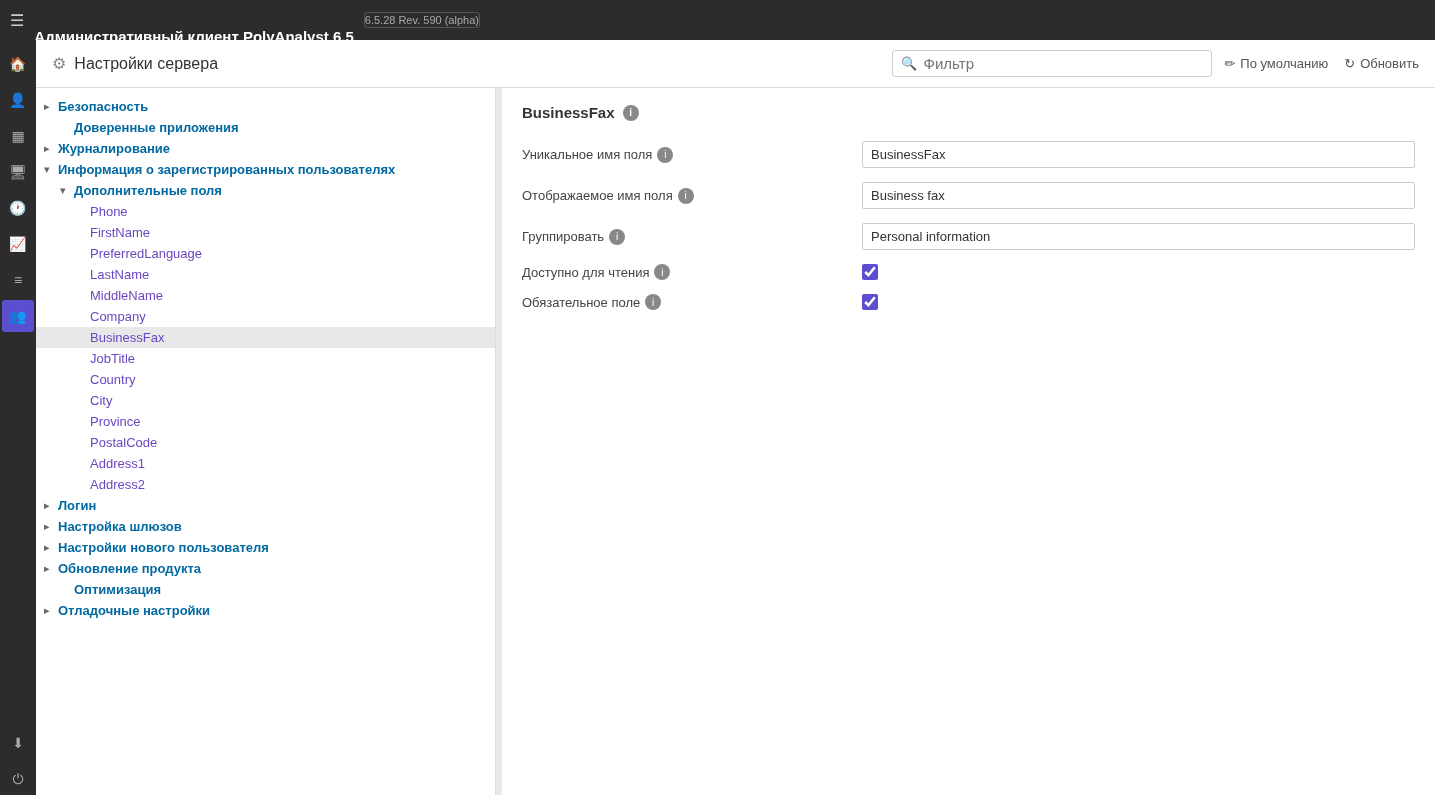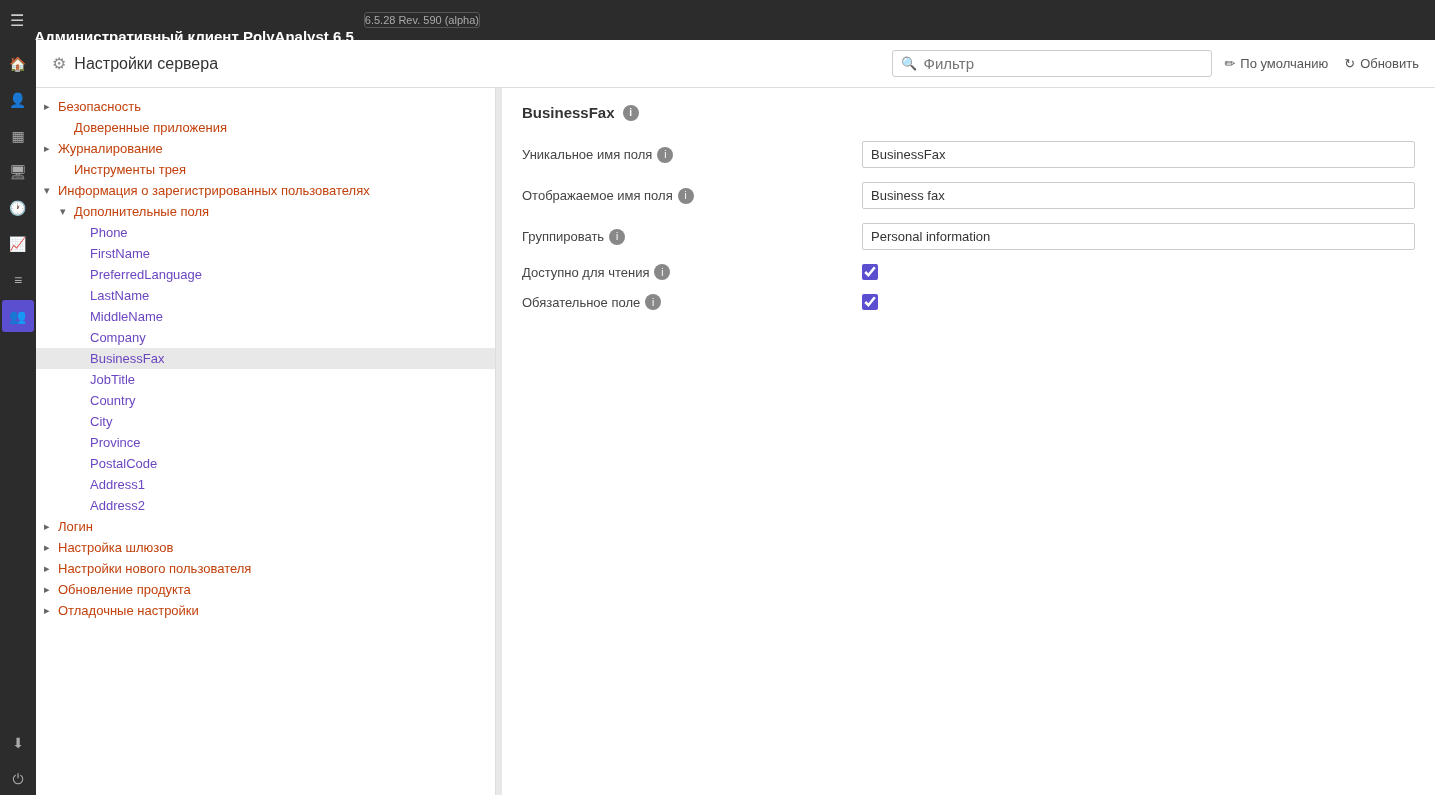--- a/index.html
+++ b/index.html
@@ -135,21 +135,21 @@
       white-space: nowrap;
       color: #333;
       font-size: 13px;
     }
     .tree-item.selected { background: #e8e8e8; }
 
     .tree-item .indent { display: inline-block; }
     .tree-item .arrow { display: inline-block; width: 14px; font-size: 11px; color: #666; }
     .tree-item .item-label { }
     .tree-item .item-label.link { color: #6b46c1; }
-    .tree-item .item-label.section { color: #c2410c; font-weight: 400; }
+    .tree-item .item-label.section { color: #0369a1; font-weight: 700; }
 
     
     .resizer {
       width: 6px;
       background: #e8e8e8;
       cursor: col-resize;
       flex-shrink: 0;
     }
 
     
@@ -279,25 +279,20 @@
             <span class="indent" style="display: inline-block; width: 16px;"></span>
             <span class="arrow"></span>
             <span class="item-label section">Доверенные приложения</span>
           </div>
           <div class="tree-item">
             <span class="indent" style="display: inline-block; width: 0px;"></span>
             <span class="arrow">▸</span>
             <span class="item-label section">Журналирование</span>
           </div>
           <div class="tree-item">
-            <span class="indent" style="display: inline-block; width: 16px;"></span>
-            <span class="arrow"></span>
-            <span class="item-label section">Инструменты трея</span>
-          </div>
-          <div class="tree-item">
             <span class="indent" style="display: inline-block; width: 0px;"></span>
             <span class="arrow">▾</span>
             <span class="item-label section">Информация о зарегистрированных пользователях</span>
           </div>
           <div class="tree-item">
             <span class="indent" style="display: inline-block; width: 16px;"></span>
             <span class="arrow">▾</span>
             <span class="item-label section">Дополнительные поля</span>
           </div>
           <div class="tree-item">
@@ -382,20 +377,25 @@
           </div>
           <div class="tree-item">
             <span class="indent" style="display: inline-block; width: 0px;"></span>
             <span class="arrow">▸</span>
             <span class="item-label section">Настройки нового пользователя</span>
           </div>
           <div class="tree-item">
             <span class="indent" style="display: inline-block; width: 0px;"></span>
             <span class="arrow">▸</span>
             <span class="item-label section">Обновление продукта</span>
+          </div>
+          <div class="tree-item">
+            <span class="indent" style="display: inline-block; width: 16px;"></span>
+            <span class="arrow"></span>
+            <span class="item-label section">Оптимизация</span>
           </div>
           <div class="tree-item">
             <span class="indent" style="display: inline-block; width: 0px;"></span>
             <span class="arrow">▸</span>
             <span class="item-label section">Отладочные настройки</span>
           </div>
         </div>
 
       <div class="resizer"></div>
 

